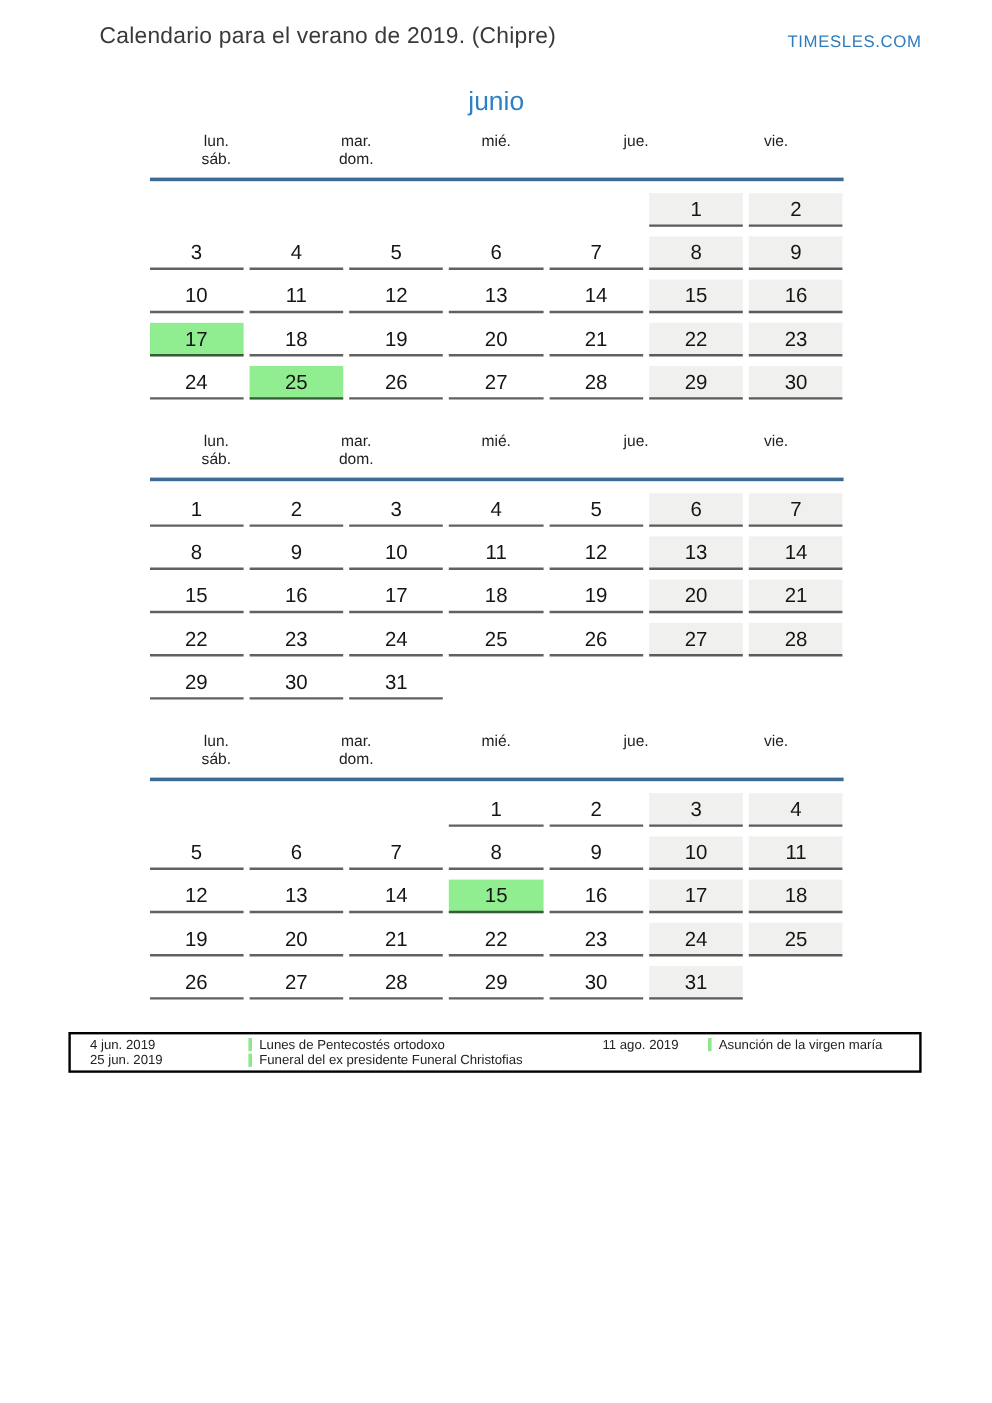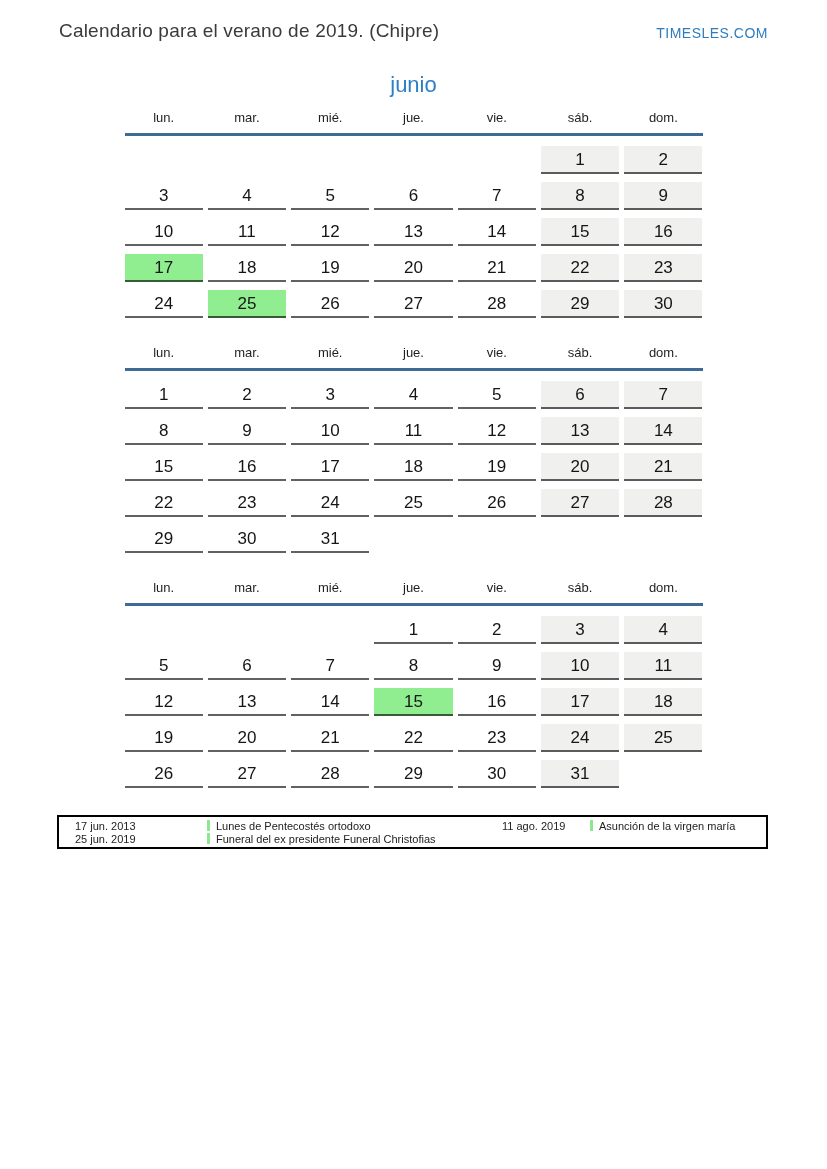--- a/index.html
+++ b/index.html
@@ -1,27 +1,27 @@
 <!DOCTYPE html>
 <html><head>
 <meta charset="utf-8">
 <style>
   html,body{margin:0;padding:0;}
   body{
     width:827px;height:1169px;background:#ffffff;
     font-family:"Liberation Sans",sans-serif;
     position:relative;overflow:hidden;
   }
-  .header{display:flex;justify-content:space-between;align-items:center;padding:20px 59px 0 59px;}
+  .header{display:flex;justify-content:space-between;align-items:flex-end;padding:20px 59px 0 59px;margin-left:24px;}
   .page-title{font-size:19px;color:#3a3a3a;font-weight:400;letter-spacing:0.2px;}
   .site-link{font-size:14px;color:#2e7cbe;margin-top:4px;letter-spacing:0.5px;cursor:pointer;text-decoration:none;}
   .months{width:578px;margin:30px auto 0 auto;}
   .month-block{margin-bottom:27px;}
   .month-title{text-align:center;font-size:22px;color:#2d7fc6;margin-bottom:12px;}
-  .weekday-row{display:grid;grid-template-columns:repeat(7,1fr);column-gap:5px;margin-bottom:8px;}
+  .weekday-row{display:grid;grid-template-columns:repeat(5,1fr);column-gap:5px;margin-bottom:8px;}
   .wd{text-align:center;font-size:13px;color:#1f1f1f;}
   .rule{height:3px;background:#3e6b96;margin-bottom:10px;}
   .month-grid{display:grid;grid-template-columns:repeat(7,1fr);column-gap:5px;row-gap:8px;}
   .cell{height:26px;line-height:27px;text-align:center;font-size:17px;color:#151515;border-bottom:2px solid rgba(0,0,0,0.62);}
   .cell.weekend{background:#f0f0ef;}
   .cell.holiday{background:#90ee90;}
   .cell.empty{border-bottom:none;background:transparent;}
   .legend{position:relative;margin-left:57px;width:707px;height:30px;border:2px solid #000;font-size:11px;color:#222;}
   .legend-left{position:absolute;left:16px;top:2px;}
   .legend-right{position:absolute;left:443px;top:2px;}
@@ -185,21 +185,21 @@
         <div class="cell">30</div>
         <div class="cell weekend">31</div>
         <div class="cell empty"></div>
       </div>
   </div>
 </div>
 
 <div class="legend">
   <div class="legend-left">
       <div class="legend-row">
-        <span class="l-date">17 jun. 2013</span>
+        <span class="l-date">4 jun. 2019</span>
         <span class="bar"></span>
         <span>Lunes de Pentecostés ortodoxo</span>
       </div>
       <div class="legend-row">
         <span class="l-date">25 jun. 2019</span>
         <span class="bar"></span>
         <span>Funeral del ex presidente Funeral Christofias</span>
       </div>
     </div>
   <div class="legend-right">

